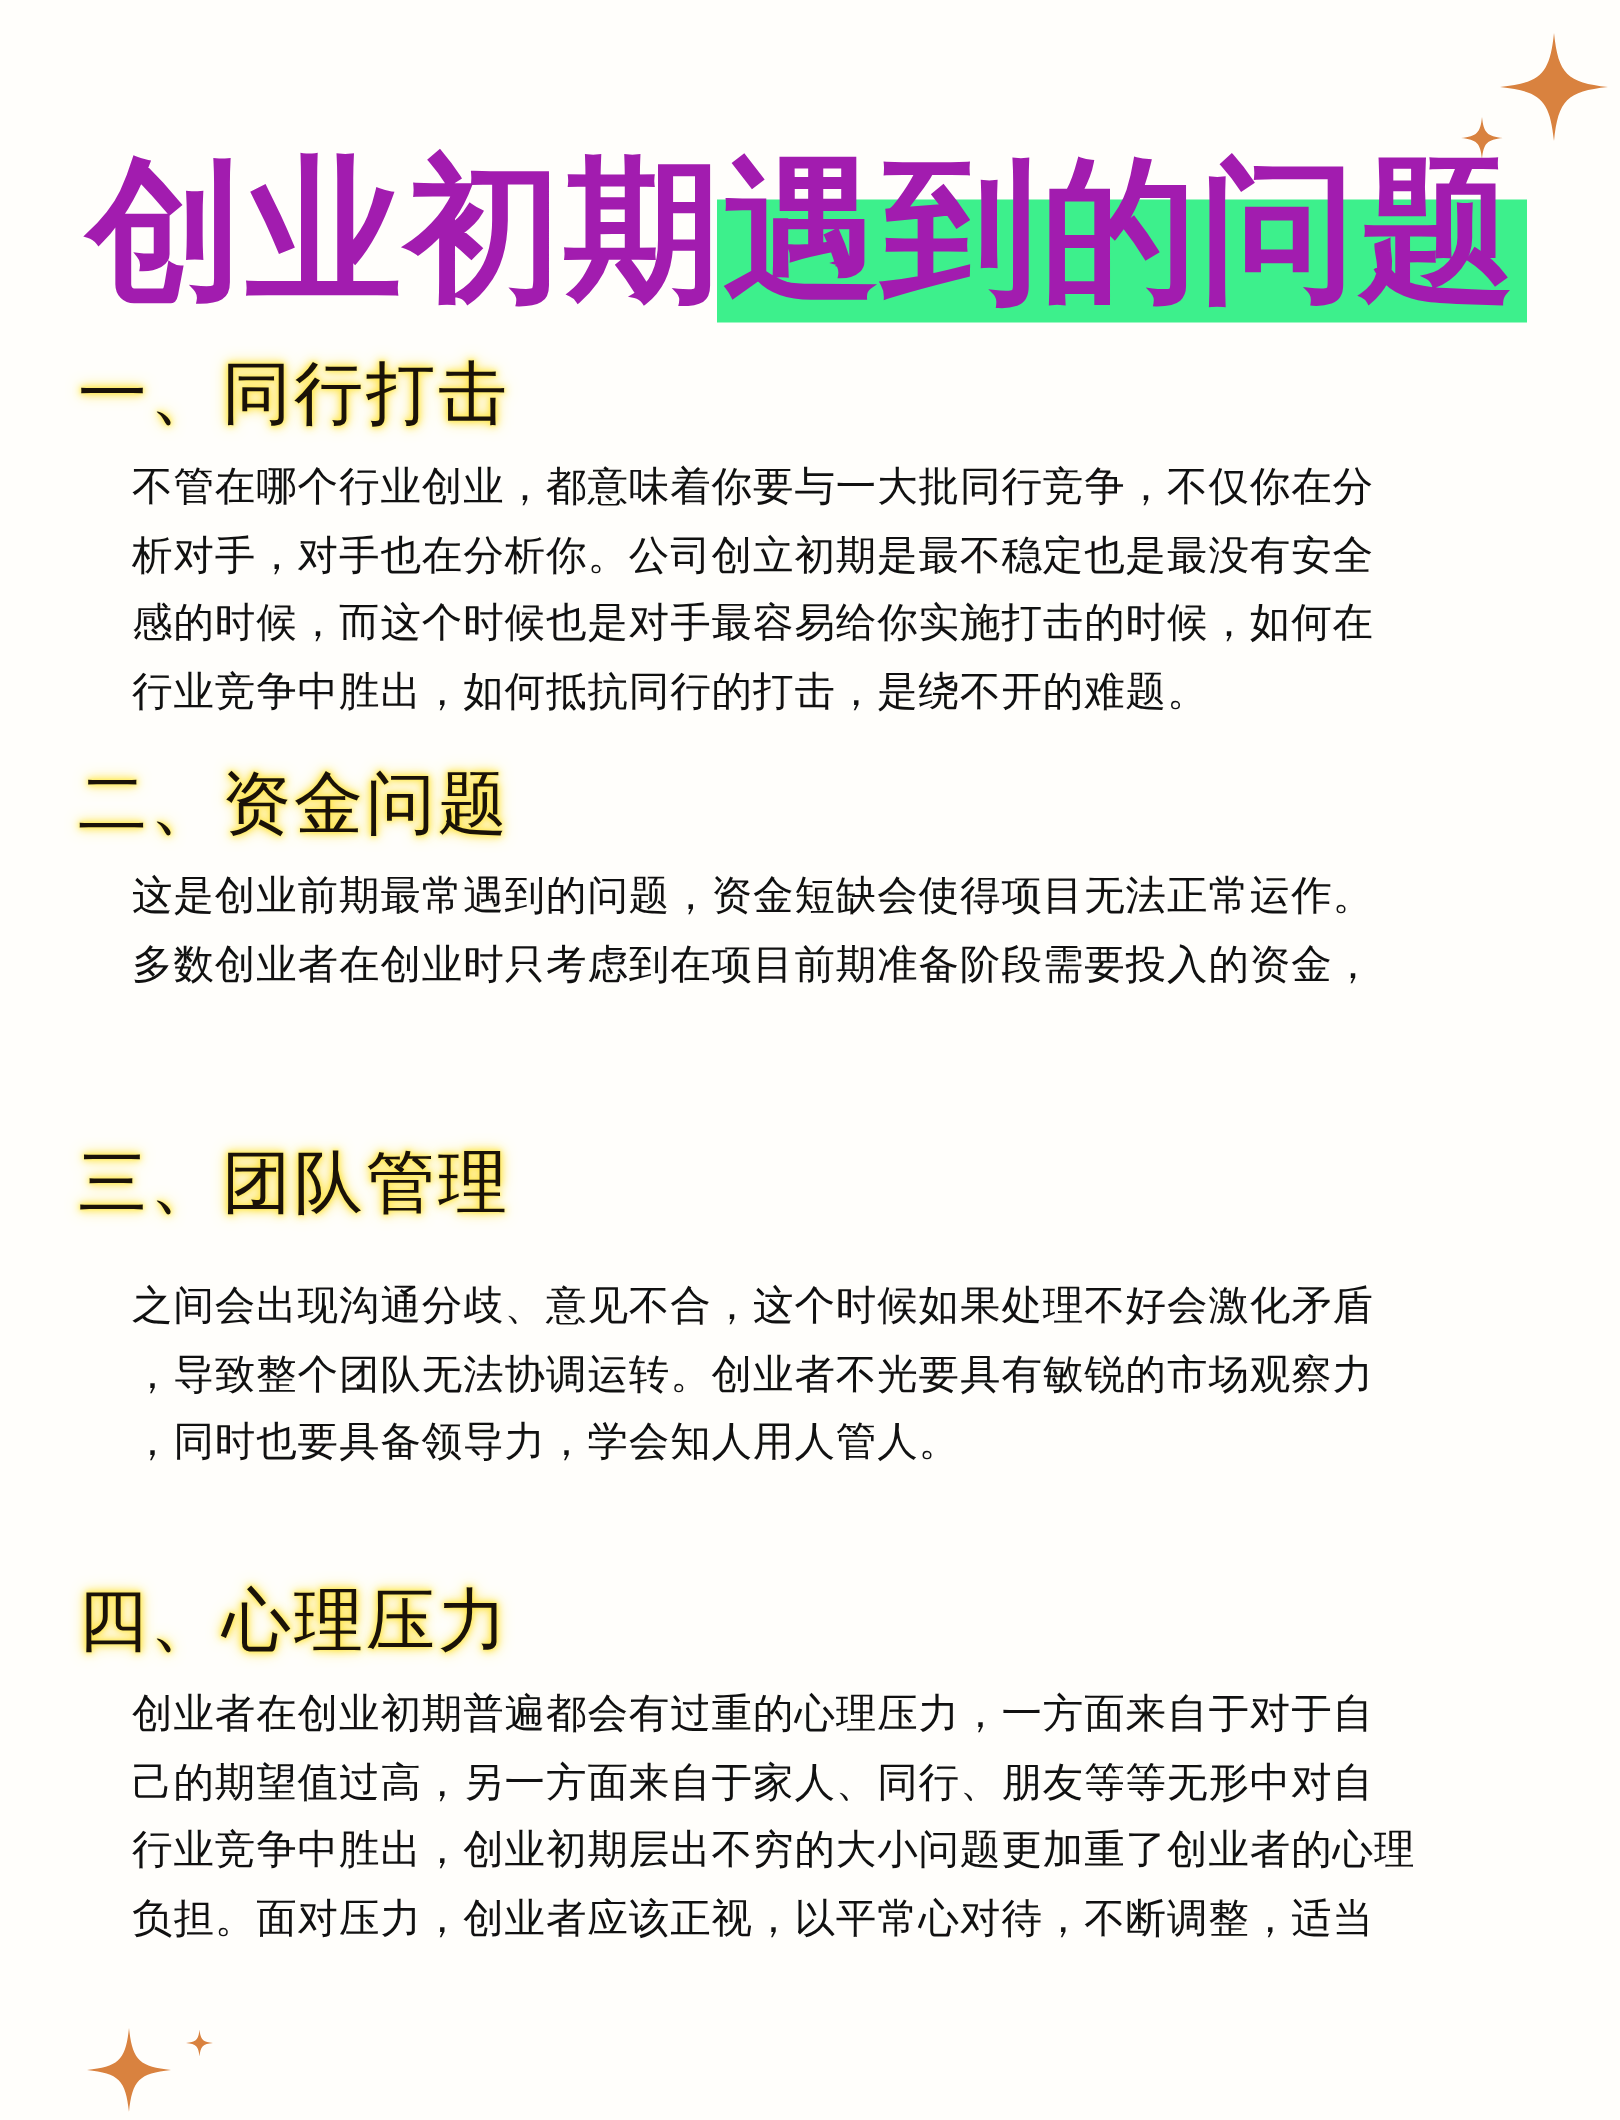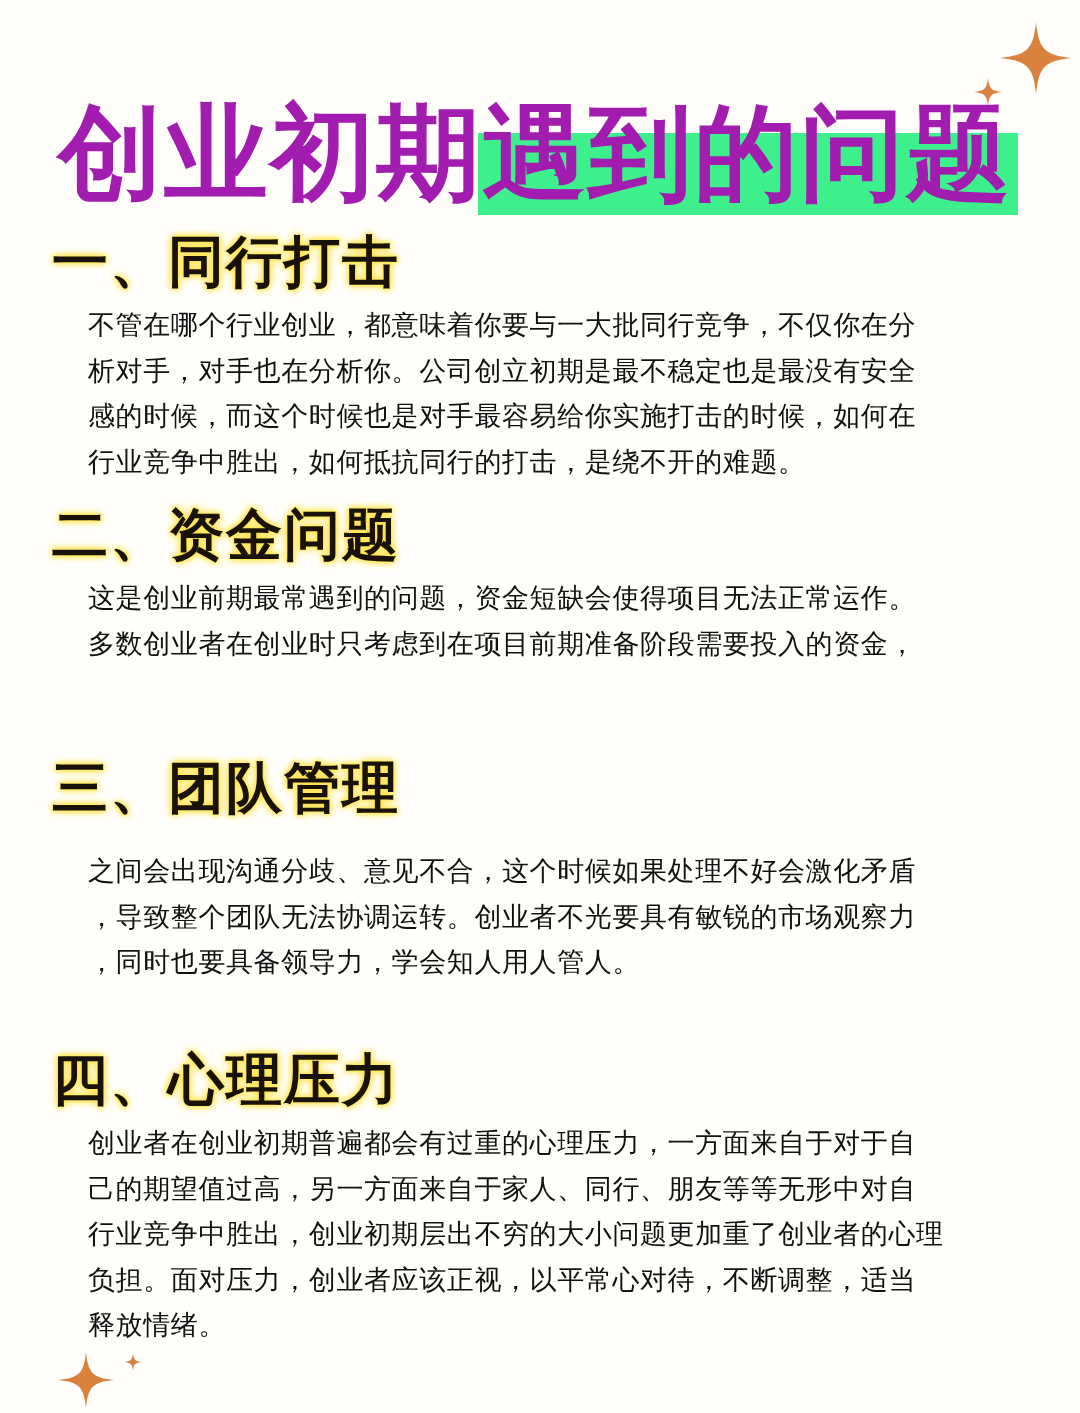--- a/index.html
+++ b/index.html
@@ -18,22 +18,22 @@
     white-space: nowrap;
   }
   .title .plain { position: relative; z-index: 2; }
   .title .hl { position: relative; z-index: 2; }
   .title .hl::before {
     content: ""; position: absolute; left: -4px; right: -6px; top: 38px; bottom: -4px;
     background: #3df08c; z-index: -1;
   }
   .section-heading {
     position: absolute; left: 52px;
-    font-family: "DejaVu Sans", sans-serif; font-weight: bold;
-    font-size: 56px; line-height: 60px; color: #1a1208; letter-spacing: 2px;
+    font-family: "DejaVu Sans", sans-serif; font-weight: normal;
+    font-size: 46px; line-height: 60px; color: #1a1208; letter-spacing: 2px;
     text-shadow: 0 0 6px #ffe24a, 0 0 10px #ffe24a, 0 0 4px #fff36a, 0 0 2px #fff36a;
     white-space: nowrap;
   }
   .section-body {
     position: absolute; left: 88px; width: 930px;
     font-family: "DejaVu Sans", sans-serif;
     font-size: 27px; line-height: 45.5px; color: #111;
     letter-spacing: 0.6px; font-weight: 500;
   }
   .section-body .line { display: block; white-space: nowrap; }
@@ -79,14 +79,13 @@
   <span class="line">，导致整个团队无法协调运转。创业者不光要具有敏锐的市场观察力</span>
   <span class="line">，同时也要具备领导力，学会知人用人管人。</span>
 </div>
 
 <div class="section-heading" style="top:1050px;">四、心理压力</div>
 <div class="section-body" style="top:1120px;">
   <span class="line">创业者在创业初期普遍都会有过重的心理压力，一方面来自于对于自</span>
   <span class="line">己的期望值过高，另一方面来自于家人、同行、朋友等等无形中对自</span>
   <span class="line">行业竞争中胜出，创业初期层出不穷的大小问题更加重了创业者的心理</span>
   <span class="line">负担。面对压力，创业者应该正视，以平常心对待，不断调整，适当</span>
-  <span class="line">释放情绪。</span>
 </div>
 
 </body></html>

